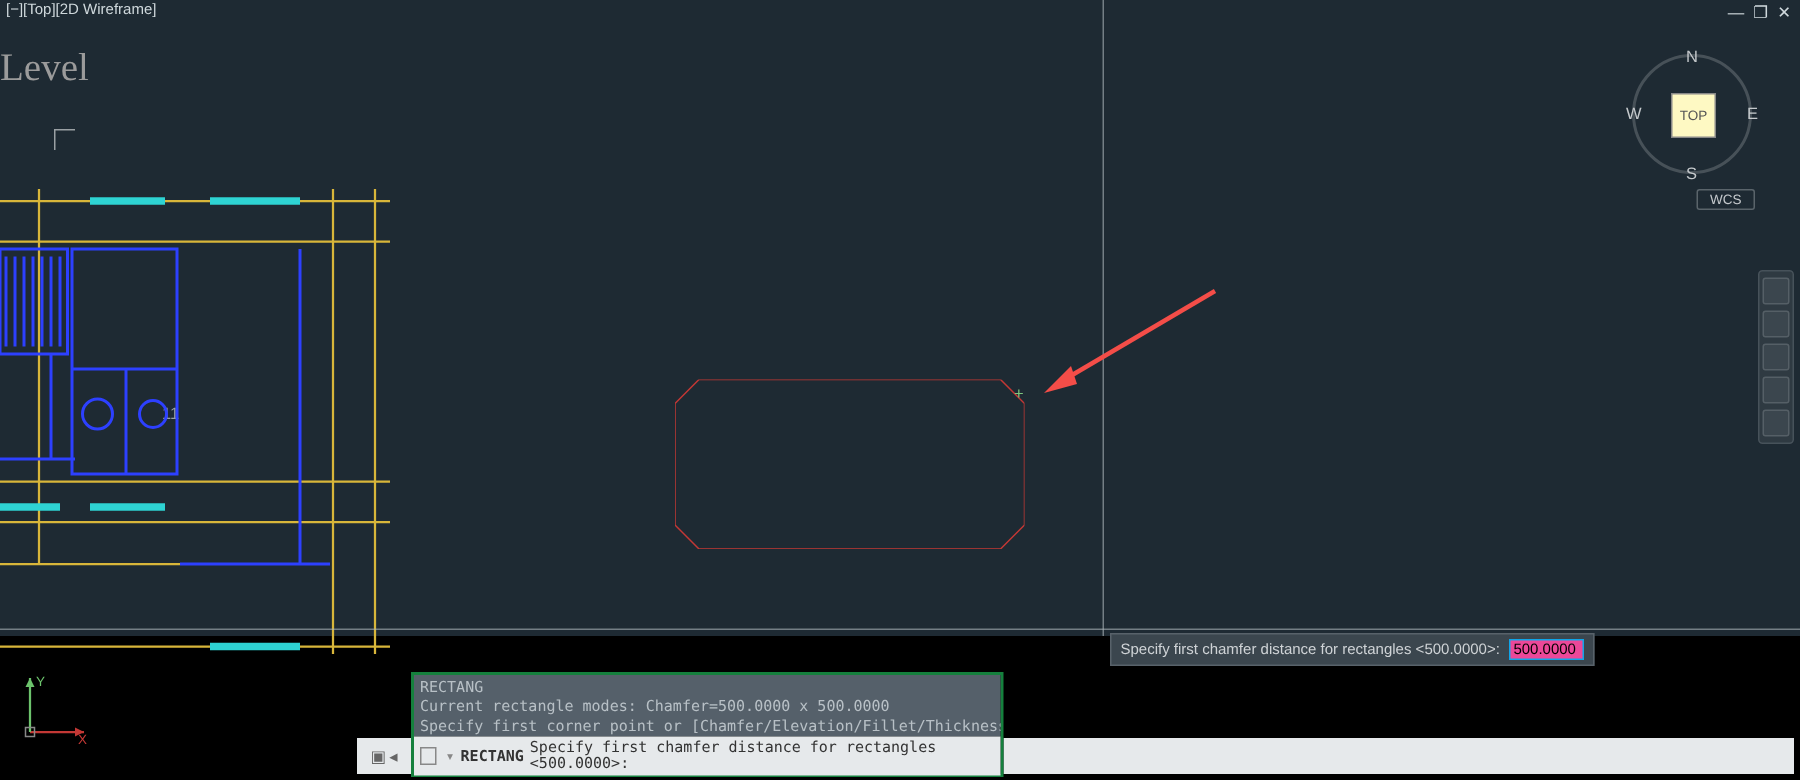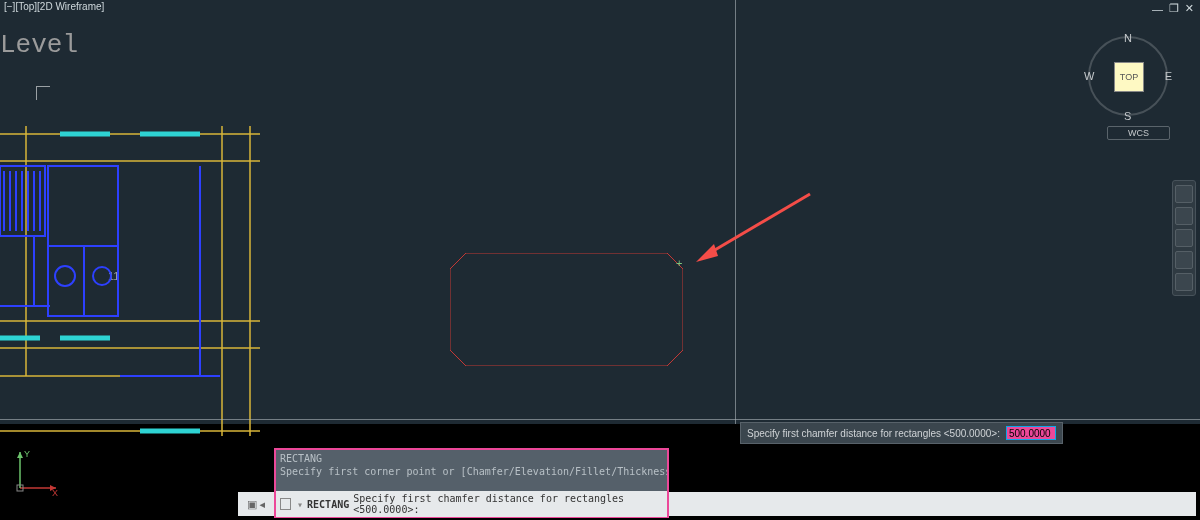--- a/index.html
+++ b/index.html
@@ -3,21 +3,21 @@
 <meta charset="utf-8">
 <style>
   *{box-sizing:border-box;margin:0;padding:0}
   html,body{width:1200px;height:520px;overflow:hidden;font-family:Arial,Helvetica,sans-serif;background:#000}
   .app{position:relative;width:1200px;height:424px;background:#1e2a33}
   
   .titlebar{position:absolute;left:0;top:0;height:14px;line-height:14px;font-size:10px;color:#cfd8dc;padding-left:4px}
   .win-controls{position:absolute;right:6px;top:2px;font-size:11px;color:#cfd8dc;display:flex;gap:6px;align-items:center}
   .win-btn{cursor:pointer}
   
-  .watermark{position:absolute;left:0;top:30px;font-size:26px;color:#9b9b9b;font-family:Liberation Mono, monospace}
+  .watermark{position:absolute;left:0;top:30px;font-size:26px;color:#9b9b9b;font-family:Liberation Serif, serif}
   
   .cross-v{position:absolute;top:0;bottom:0;left:735px;width:1px;background:#aeb8bd;opacity:.6}
   .cross-h{position:absolute;left:0;right:0;top:419px;height:1px;background:#aeb8bd;opacity:.6}
   
   .plan{position:absolute;left:0;top:76px;width:260px;height:360px}
   
   .rect-result{position:absolute;left:450px;top:253px;width:233px;height:113px}
   .rect-result polygon{fill:none;stroke:#c33835;stroke-width:1}
   .tiny-cross{position:absolute;left:676px;top:257px;color:#7fc77f;font-size:11px}
   
@@ -27,28 +27,28 @@
   .arrow line{stroke:#f44d48;stroke-width:3}
   .arrow polygon{fill:#f44d48}
   
   .navcube{position:absolute;right:24px;top:28px;width:96px;height:96px;color:#c5c9cc;font-size:11px}
   .cube{position:absolute;left:34px;top:34px;width:30px;height:30px;background:#fef9c3;border:1px solid #888;color:#555;font-size:9px;display:flex;align-items:center;justify-content:center;cursor:pointer}
   .nc-n{position:absolute;left:44px;top:4px}
   .nc-s{position:absolute;left:44px;bottom:2px}
   .nc-e{position:absolute;right:4px;top:42px}
   .nc-w{position:absolute;left:4px;top:42px}
   .ring{position:absolute;left:8px;top:8px;width:80px;height:80px;border:2px solid #70787d;border-radius:50%;opacity:.5}
-  .wcs{position:absolute;right:30px;top:126px;font-size:9px;color:#c5c9cc;border:1px solid #5a646b;padding:1px 20px;border-radius:2px}
+  .wcs{position:absolute;right:30px;top:126px;font-size:9px;color:#c5c9cc;border:1px solid #5a646b;padding:1px 8px;border-radius:2px}
   .navbar{position:absolute;right:4px;top:180px;width:24px;background:#2f3a42;border:1px solid #47525a;border-radius:3px;display:flex;flex-direction:column;align-items:center;padding:4px 0;gap:4px}
   .navbar .nb{width:18px;height:18px;background:#3b464e;border:1px solid #555f66;border-radius:2px;cursor:pointer}
   
   .tip{position:absolute;left:740px;top:422px;background:#3b464e;border:1px solid #58626a;color:#cfd3d6;font-size:10px;padding:3px 6px;display:flex;align-items:center;gap:6px}
   .tip input{background:#ec4899;border:1px solid #0ea5e9;color:#000;font-size:10px;width:50px;height:14px;padding:0 2px}
   
-  .cmdbox{position:absolute;left:274px;top:448px;width:395px;height:70px;border:2px solid #ec4899}
+  .cmdbox{position:absolute;left:274px;top:448px;width:395px;height:70px;border:2px solid #15803d}
   .cmd-h{background:#55606a;color:#b8c0c6;font-family:Consolas,monospace;font-size:10px;line-height:13px;padding:2px 4px;height:41px;overflow:hidden}
   .cmd-h div{white-space:nowrap}
   .cmdline{height:26px;background:#e6e9eb;display:flex;align-items:center;padding:0 4px;font-family:Consolas,monospace;font-size:10px;color:#333}
   .cmdline .box{width:12px;height:12px;border:1px solid #888;margin-right:6px}
   .cmdline .chev{margin-right:4px;color:#888}
   .cmdline b{font-weight:bold;margin-right:4px}
   
   .cmdline-ext{position:absolute;left:669px;top:492px;right:4px;height:24px;background:#e6e9eb}
   
   .gutter{position:absolute;left:238px;top:492px;width:36px;height:24px;background:#e6e9eb;display:flex;align-items:center;justify-content:center;gap:2px}
@@ -166,20 +166,21 @@
   </svg>
 
   <div class="gutter">
     <span>▣</span>
     <span>◂</span>
   </div>
   <div class="cmdline-ext"></div>
   <div class="cmdbox">
     <div class="cmd-h">
       <div>RECTANG</div>
+      <div>Current rectangle modes:  Chamfer=500.0000 x 500.0000</div>
       <div>Specify first corner point or [Chamfer/Elevation/Fillet/Thickness/Width]: c</div>
     </div>
     <div class="cmdline">
       <span class="box"></span>
       <span class="chev">▾</span>
       <b>RECTANG</b>
       <span>Specify first chamfer distance for rectangles &lt;500.0000&gt;:</span>
     </div>
   </div>
 

